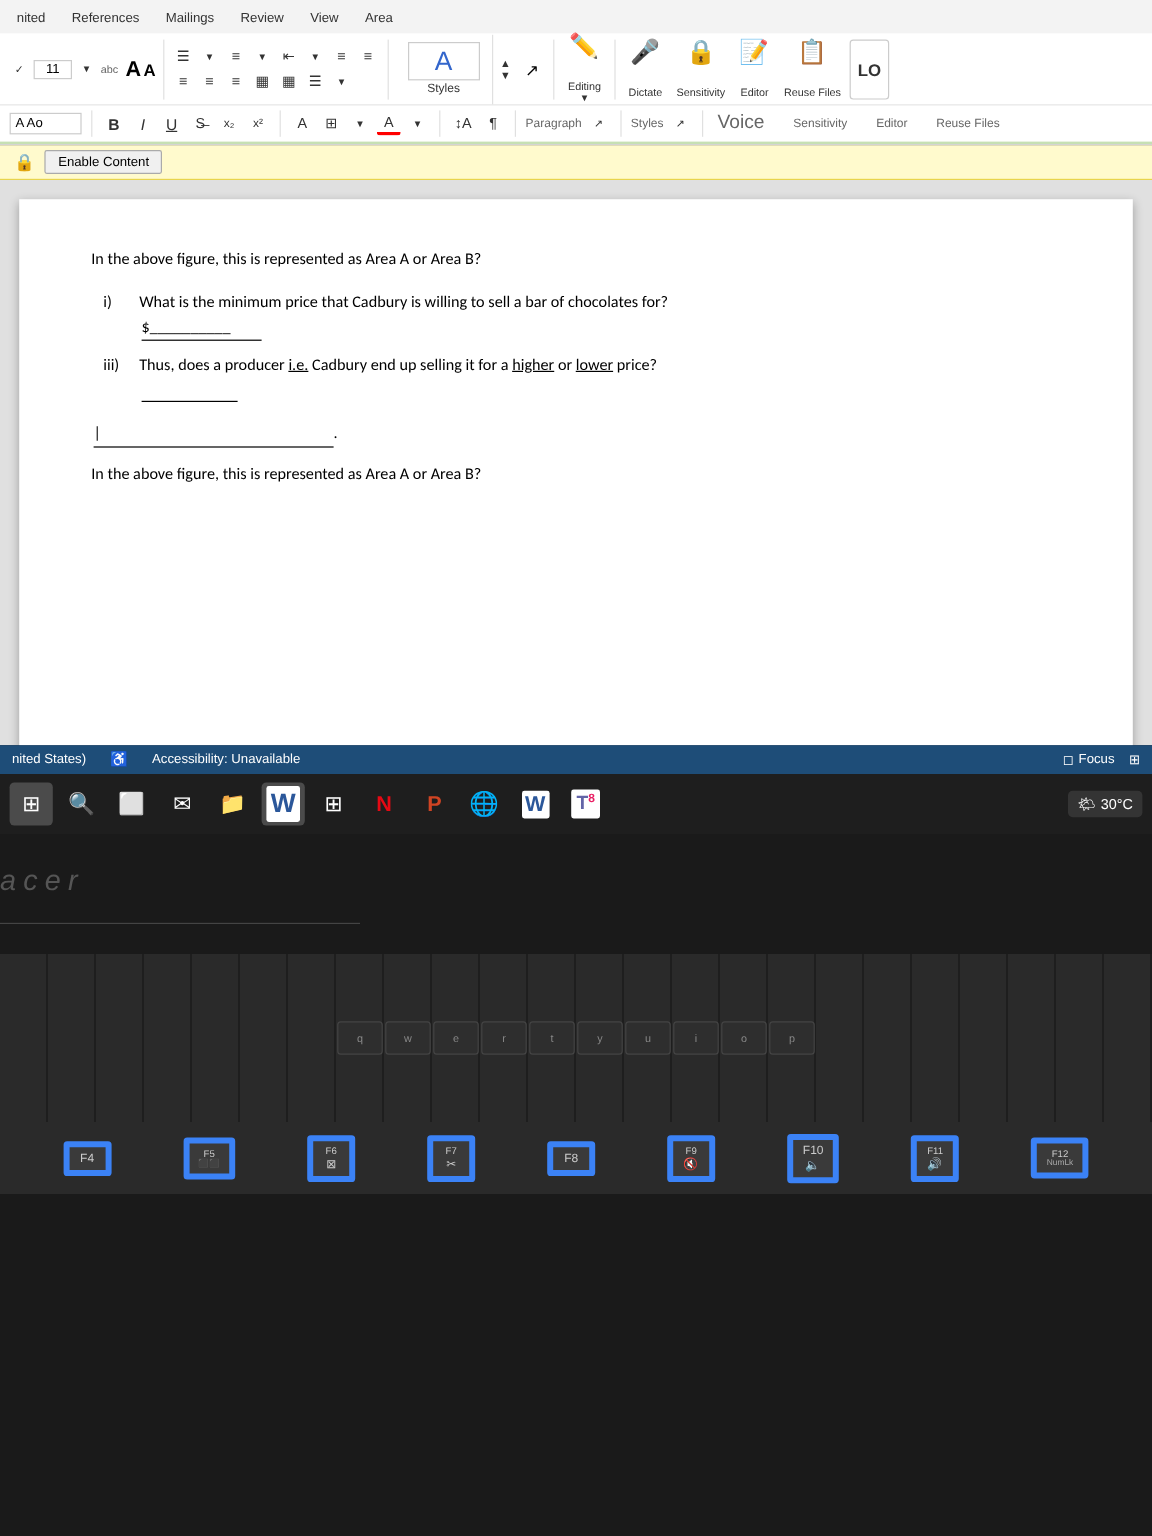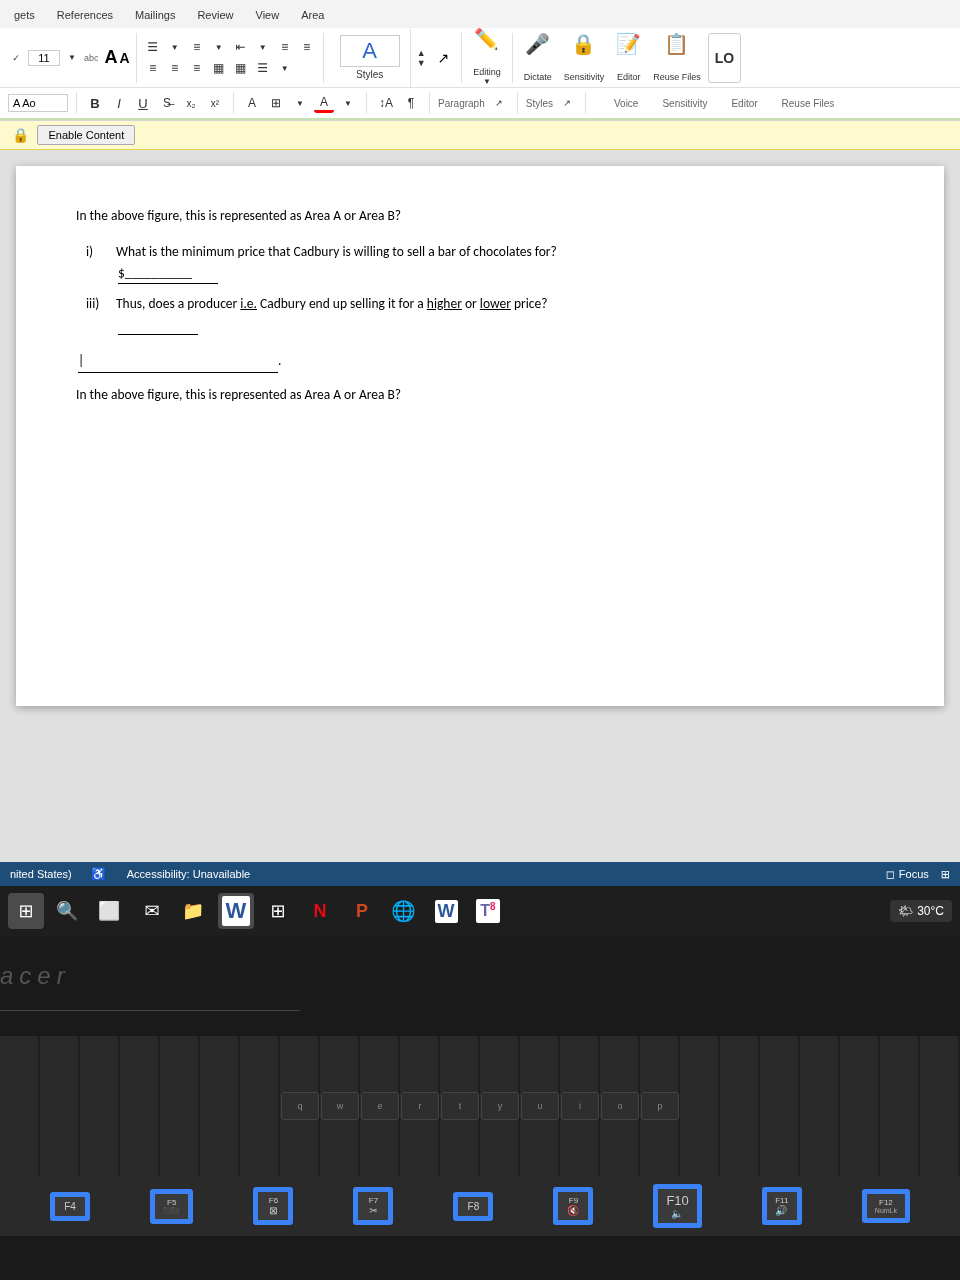--- a/index.html
+++ b/index.html
@@ -110,21 +110,21 @@
       padding: 3px 10px;
       font-size: 11px;
       cursor: pointer;
       border-radius: 2px;
     }
 
     
     .doc-area {
       background: #e0e0e0;
       padding: 16px;
-      height: 712px;
+      height: 471px;
       overflow: hidden;
     }
 
     .doc-page {
       background: #ffffff;
       padding: 40px 60px;
       min-height: 540px;
       box-shadow: 0 2px 8px rgba(0,0,0,0.3);
       font-family: 'Calibri', Arial, sans-serif;
       font-size: 13.5px;
@@ -317,21 +317,21 @@
       font-size: 11px;
       min-width: 60px;
       text-align: center;
     }
   </style>
 </head>
 <body>
 
 <div class="ribbon-area">
   <div class="ribbon-tabs">
-    <span class="ribbon-tab">gets</span>
+    <span class="ribbon-tab">nited</span>
     <span class="ribbon-tab">References</span>
     <span class="ribbon-tab">Mailings</span>
     <span class="ribbon-tab">Review</span>
     <span class="ribbon-tab">View</span>
     <span class="ribbon-tab">Area</span>
   </div>
 
   <div class="ribbon-row1">
 
     <div style="display:flex;align-items:center;gap:2px;">
@@ -450,21 +450,21 @@
     <span style="font-size:10px;color:#666;">Paragraph</span>
     <span class="ribbon-small-btn" style="font-size:9px;">↗</span>
 
     <div class="group-separator" style="height:22px;"></div>
 
     <span style="font-size:10px;color:#666;">Styles</span>
     <span class="ribbon-small-btn" style="font-size:9px;">↗</span>
 
     <div class="group-separator" style="height:22px;"></div>
 
-    <span style="font-size:10px;color:#666;margin-left:20px;">Voice</span>
+    <span style="font-size:16px;color:#666;margin-left:4px;">Voice</span>
 
     <span style="font-size:10px;color:#666;margin-left:20px;">Sensitivity</span>
 
     <span style="font-size:10px;color:#666;margin-left:20px;">Editor</span>
 
     <span style="font-size:10px;color:#666;margin-left:20px;">Reuse Files</span>
   </div>
 </div>
 
 <div class="enable-content-bar">
@@ -605,21 +605,21 @@
   <div class="fn-key" style="display:flex;flex-direction:column;align-items:center;">
     <span style="font-size:8px;">F7</span>
     <span style="font-size:10px;">✂</span>
   </div>
   <div class="fn-key">F8</div>
   <div class="fn-key" style="display:flex;flex-direction:column;align-items:center;">
     <span style="font-size:8px;">F9</span>
     <span style="font-size:10px;">🔇</span>
   </div>
   <div class="fn-key" style="display:flex;flex-direction:column;align-items:center;">
-    <span style="font-size:13px;">F10</span>
+    <span style="font-size:10px;">F10</span>
     <span style="font-size:10px;">🔈</span>
   </div>
   <div class="fn-key" style="display:flex;flex-direction:column;align-items:center;">
     <span style="font-size:8px;">F11</span>
     <span style="font-size:10px;">🔊</span>
   </div>
   <div class="fn-key" style="display:flex;flex-direction:column;align-items:center;">
     <span style="font-size:8px;">F12</span>
     <span style="font-size:7px;color:#aaa;">NumLk</span>
   </div>

